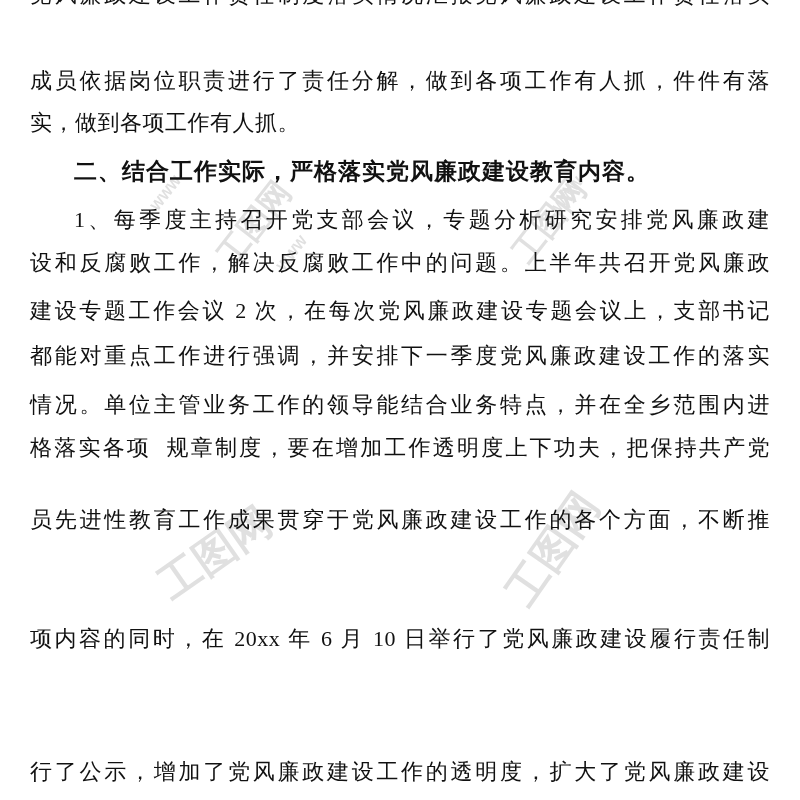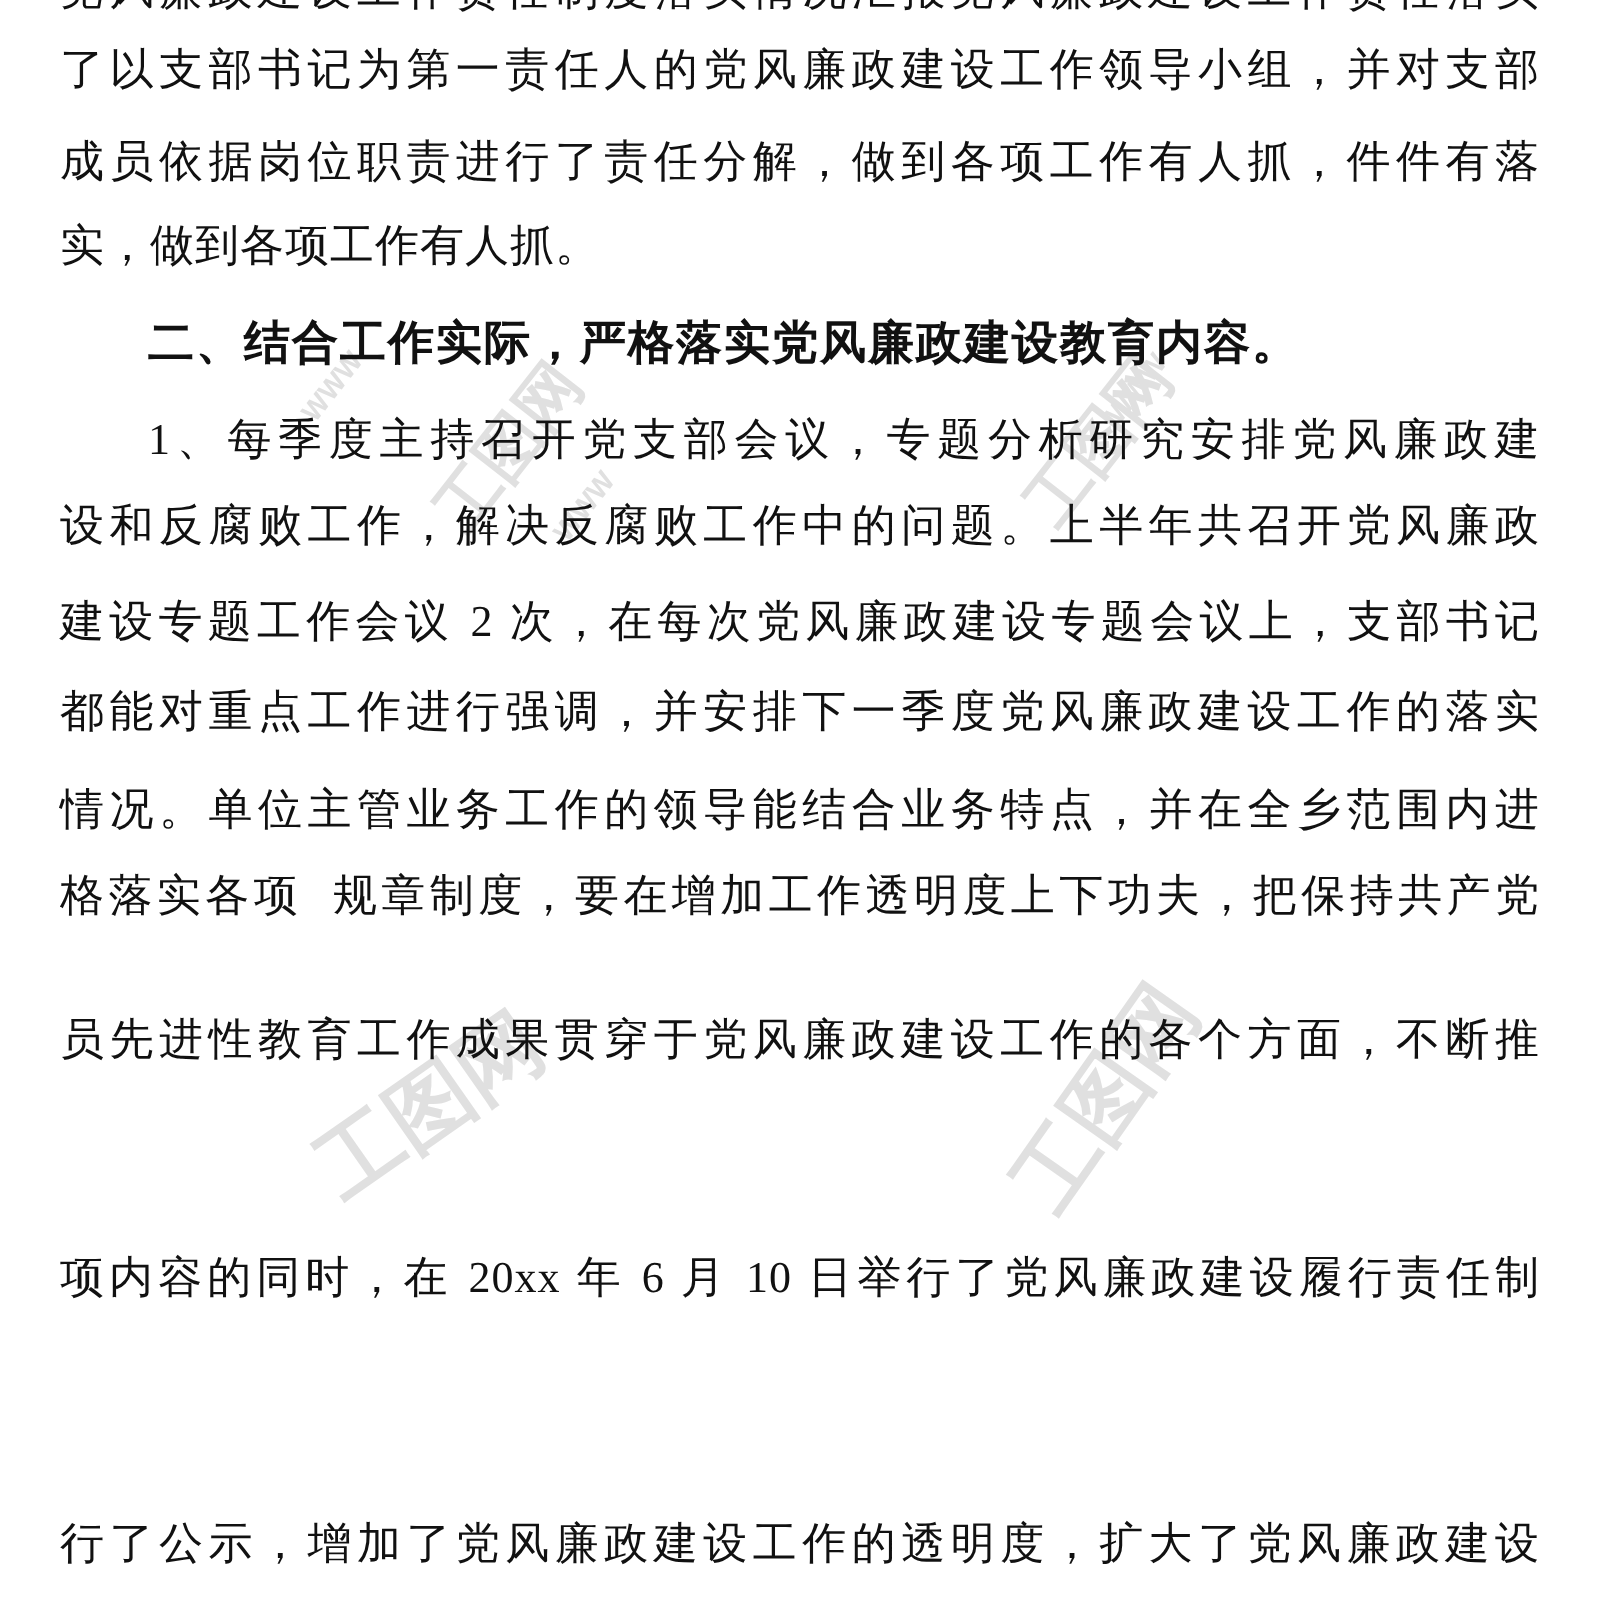--- a/index.html
+++ b/index.html
@@ -84,21 +84,20 @@
   <span class="wm" style="left:502px; top:199px; font-size:32px; transform:rotate(-52deg);">工图网</span>
   <span class="wm" style="left:548px; top:186px; font-size:14px; transform:rotate(-52deg);">WWW</span>
   <span class="wm" style="left:152px; top:525px; font-size:42px; transform:rotate(-35deg);">工图网</span>
   <span class="wm" style="left:490px; top:521px; font-size:42px; transform:rotate(-55deg);">工图网</span>
   <span class="wm" style="left:146px; top:185px; font-size:14px; transform:rotate(-52deg);">WWW</span>
 
   <div class="clip-top">
     <div class="inner">党风廉政建设工作责任制度落实情况汇报党风廉政建设工作责任落实</div>
   </div>
 
-  <div class="line j" style="top:20px;">了以支部书记为第一责任人的党风廉政建设工作领导小组，并对支部</div>
   <div class="line j" style="top:66px;">成员依据岗位职责进行了责任分解，做到各项工作有人抓，件件有落</div>
   <div class="line" style="top:108px;">实，做到各项工作有人抓。</div>
 
   <div class="line heading indent" style="top:156px;">二、结合工作实际，严格落实党风廉政建设教育内容。</div>
 
   <div class="line j indent" style="top:205px;">1、每季度主持召开党支部会议，专题分析研究安排党风廉政建</div>
   <div class="line j" style="top:248px;">设和反腐败工作，解决反腐败工作中的问题。上半年共召开党风廉政</div>
   <div class="line j" style="top:296px;">建设专题工作会议 2 次，在每次党风廉政建设专题会议上，支部书记</div>
   <div class="line j" style="top:341px;">都能对重点工作进行强调，并安排下一季度党风廉政建设工作的落实</div>
   <div class="line j" style="top:390px;">情况。单位主管业务工作的领导能结合业务特点，并在全乡范围内进</div>

